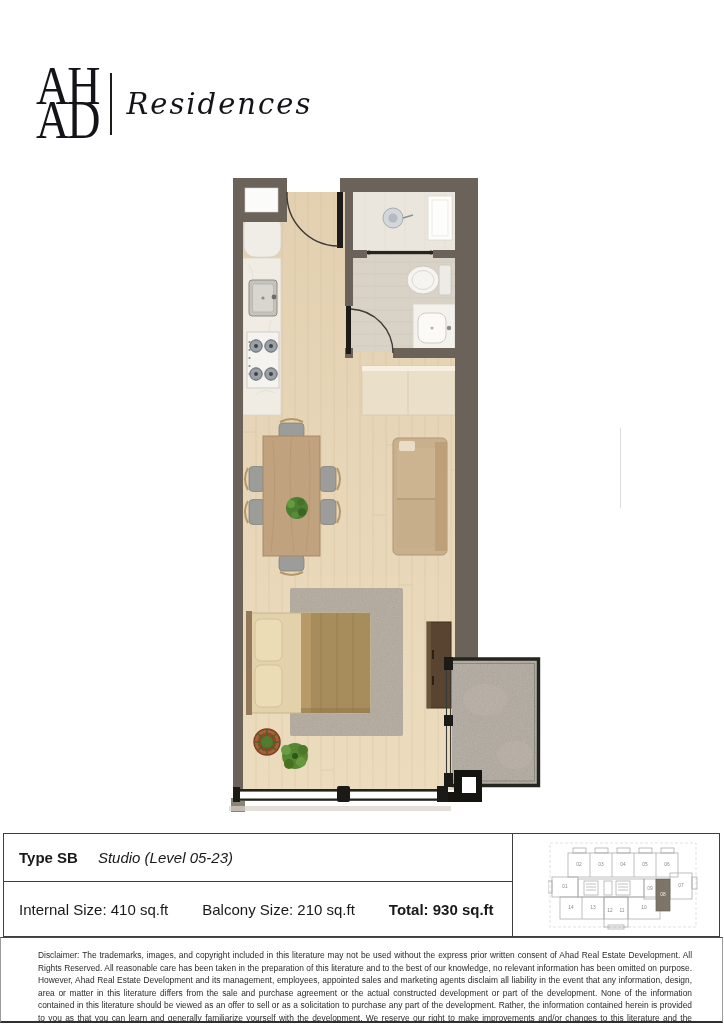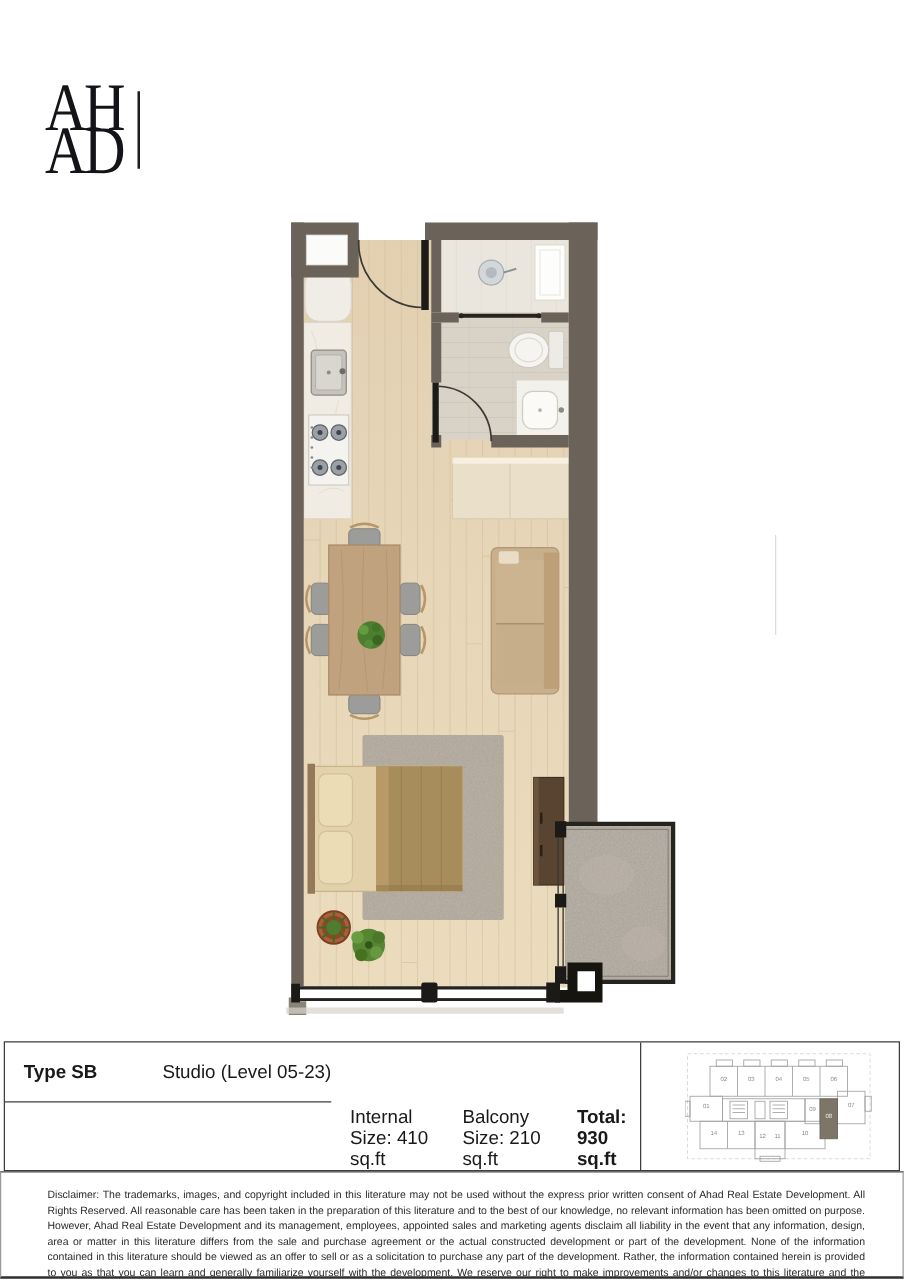--- a/index.html
+++ b/index.html
@@ -12,26 +12,26 @@
   .monogram span{display:block;}
   .logo-divider{width:2px;height:62px;background:#1c1c1c;margin:0 14px 0 12px;}
   .wordmark{font-family:"DejaVu Serif",serif;font-style:italic;font-size:29px;
             letter-spacing:2px;color:#141418;}
   
   .plan{position:absolute;left:225px;top:170px;width:320px;height:650px;}
   .artifact-line{position:absolute;left:620px;top:428px;width:1px;height:80px;background:#dcdcdc;}
   
   .spec-table{position:absolute;left:3px;top:833px;width:717px;height:104px;
               border:1.6px solid #3e3e3e;display:flex;box-sizing:border-box;background:#fff;}
-  .spec-left{width:509px;border-right:1.6px solid #3e3e3e;display:flex;flex-direction:row;box-sizing:border-box;}
+  .spec-left{width:509px;border-right:1.6px solid #3e3e3e;display:flex;flex-direction:column;box-sizing:border-box;}
   .spec-row1{height:48px;border-bottom:1.6px solid #3e3e3e;display:flex;align-items:center;
              padding-left:15px;box-sizing:border-box;font-size:15px;}
-  .spec-row2{flex:1;display:flex;align-items:flex-end;padding-left:15px;column-gap:18px;font-size:15px;}
+  .spec-row2{flex:1;display:flex;align-items:center;padding-left:15px;column-gap:34px;font-size:15px;}
   .b{font-weight:bold;}
-  .spec-desc{margin-left:52px;}
+  .spec-desc{margin-left:20px;font-style:italic;}
   .spec-right{flex:1;display:flex;align-items:center;justify-content:center;padding-left:14px;}
   
   .keyplan{position:relative;width:150px;height:92px;}
   .keyplan svg{position:absolute;left:0;top:0;}
   .kp-unit{position:absolute;transform:translate(-50%,-50%);font-size:4.8px;color:#8a8a8a;
            font-family:"Liberation Sans",sans-serif;line-height:1;}
   .kp-hl{color:#f2f1ee;}
   
   .disclaimer{position:absolute;left:0;top:937px;width:723px;height:86px;box-sizing:border-box;
               border-top:1.2px solid #4a4a4a;border-bottom:2px solid #2f2f2f;
@@ -43,20 +43,21 @@
 <body>
 
 <div class="page">
 
   <div class="logo">
     <div class="monogram">
       <span>AH</span>
       <span>AD</span>
     </div>
     <div class="logo-divider"></div>
+    <div class="wordmark">Residences</div>
   </div>
 
   <div class="plan">
   <svg width="320" height="650" viewBox="0 0 320 650" xmlns="http://www.w3.org/2000/svg">
     <defs>
       <linearGradient id="woodg" x1="0" y1="0" x2="0" y2="1">
         <stop offset="0" stop-color="#e2d0b1"></stop>
             <stop offset="1" stop-color="#ecdcbe"></stop>
       </linearGradient>
       <filter id="grain" x="-5%" y="-5%" width="110%" height="110%">

